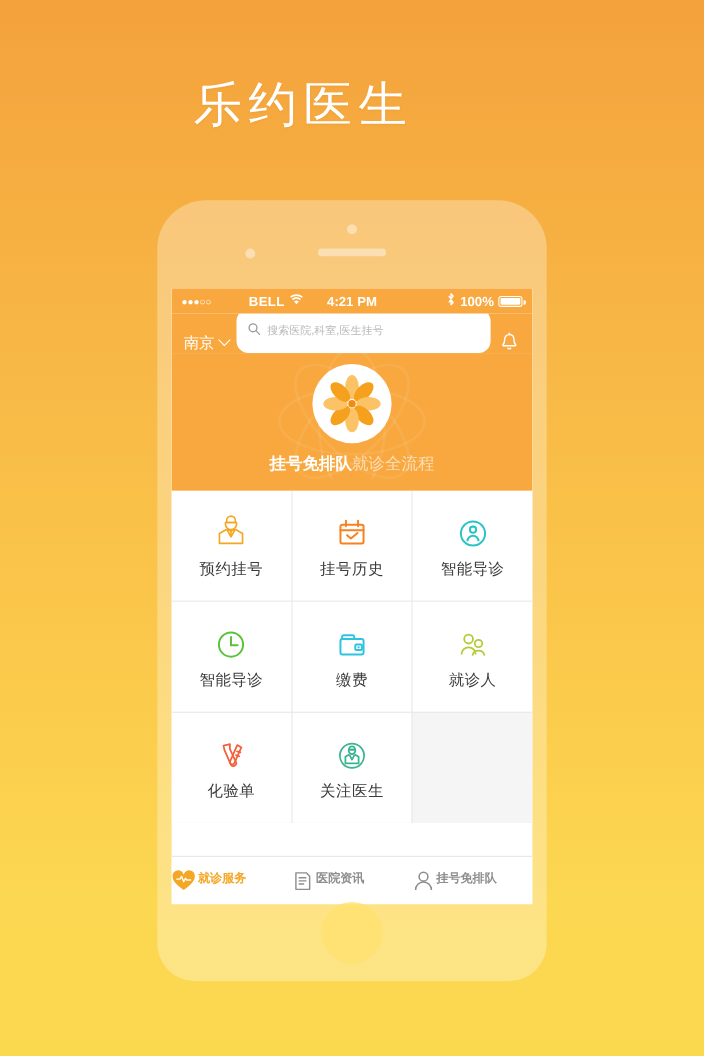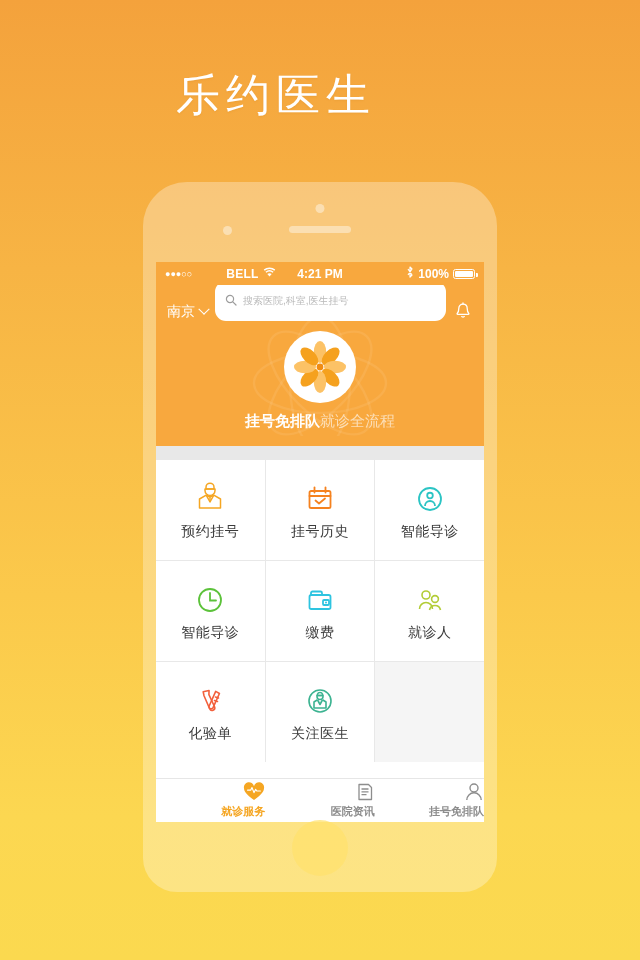--- a/index.html
+++ b/index.html
@@ -105,37 +105,37 @@
     background:#fff; display:flex; align-items:center; justify-content:center;
     position:relative; z-index:2;
   }
   .tagline{ position:relative; z-index:2; margin-top:9px; font-size:15px; white-space:nowrap; }
   .tag-strong{ color:#fff; font-weight:bold; }
   .tag-soft{ color:rgba(255,255,255,.62); }
 
   
   .grid{
     display:grid; grid-template-columns:repeat(3,1fr);
-    background:#e8e8e8; gap:1px; padding-top:14px;
+    background:#e8e8e8; gap:1px; padding-top:0;
   }
   .cell{
     background:#fff; height:100px;
     display:flex; flex-direction:column; align-items:center; justify-content:center; gap:9px;
   }
   .cell.empty{ background:#f5f5f5; }
   .cell-label{ font-size:14px; color:#3b3b3b; letter-spacing:.5px; }
   .cell-icon{ height:34px; display:flex; align-items:flex-end; }
 
   
   .tabbar{
     position:absolute; left:0; bottom:0; width:100%; height:44px;
     background:#fff; border-top:1px solid #e6e6e6;
     display:flex; align-items:center;
   }
-  .tab{ flex:1; display:flex; flex-direction:column; align-items:flex-end; gap:2px; }
+  .tab{ flex:1; display:flex; flex-direction:row; align-items:flex-start; gap:2px; }
   .tab-label{ font-size:11px; font-weight:bold; color:#8d8d8d; }
   .tab.active .tab-label{ color:#f5a623; }
   .tab-icon{ height:20px; display:flex; align-items:center; }
 </style>
 </head>
 <body>
 
 <div class="app-title">乐约医生</div>
 
 <div class="phone">

